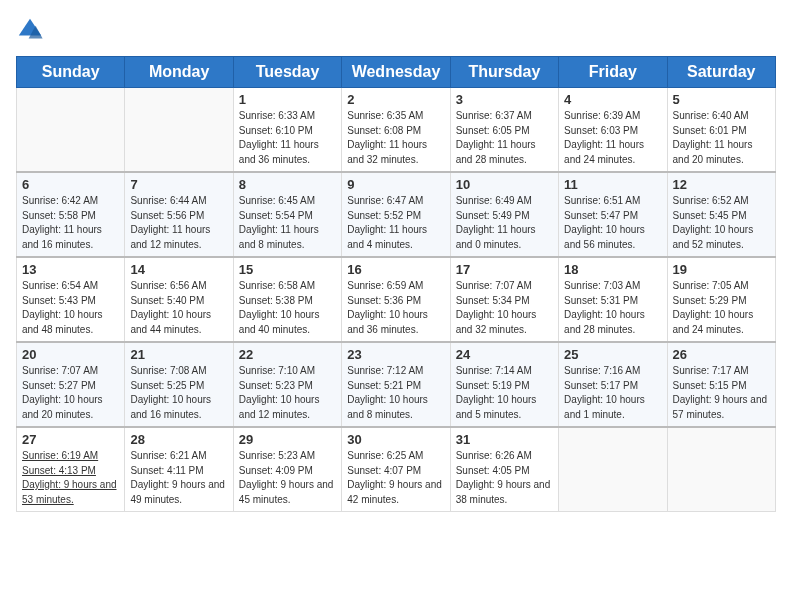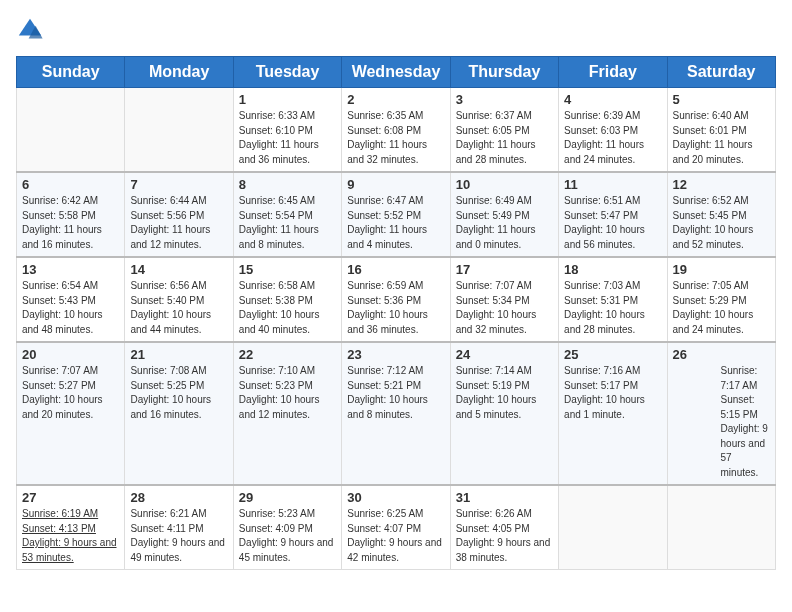--- a/index.html
+++ b/index.html
@@ -281,21 +281,21 @@
 Daylight: 10 hours and 5 minutes.</div>
         </td>
         <td>
           <div class="day-num">25</div>
           <div class="day-info" style="white-space: pre-line;">Sunrise: 7:16 AM
 Sunset: 5:17 PM
 Daylight: 10 hours and 1 minute.</div>
         </td>
         <td>
           <div class="day-num">26</div>
-          <div class="day-info" style="white-space: pre-line; margin-left: 48px;">Sunrise: 7:17 AM
+          <div class="day-info" style="white-space: pre-line;">Sunrise: 7:17 AM
 Sunset: 5:15 PM
 Daylight: 9 hours and 57 minutes.</div>
         </td>
       </tr>
       <tr class="row-divider">
         <td>
           <div class="day-num">27</div>
           <div class="day-info" style="white-space: pre-line; text-decoration: underline;">Sunrise: 6:19 AM
 Sunset: 4:13 PM
 Daylight: 9 hours and 53 minutes.</div>

